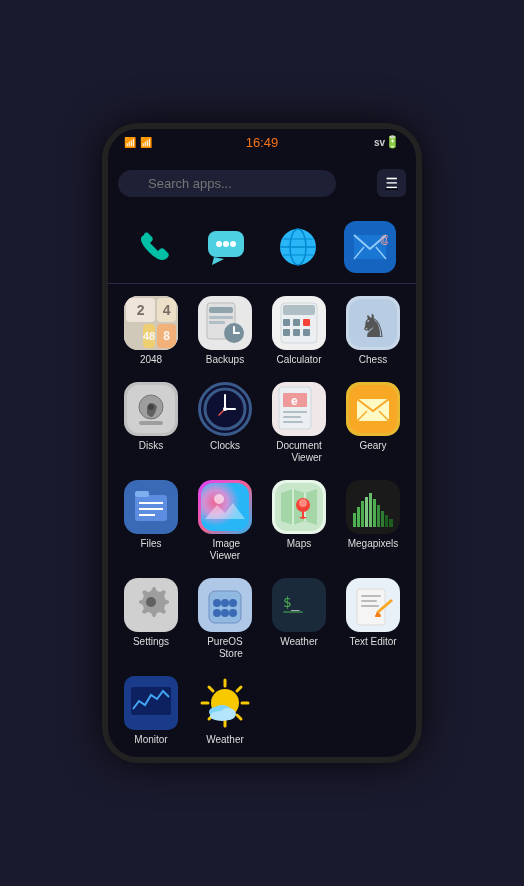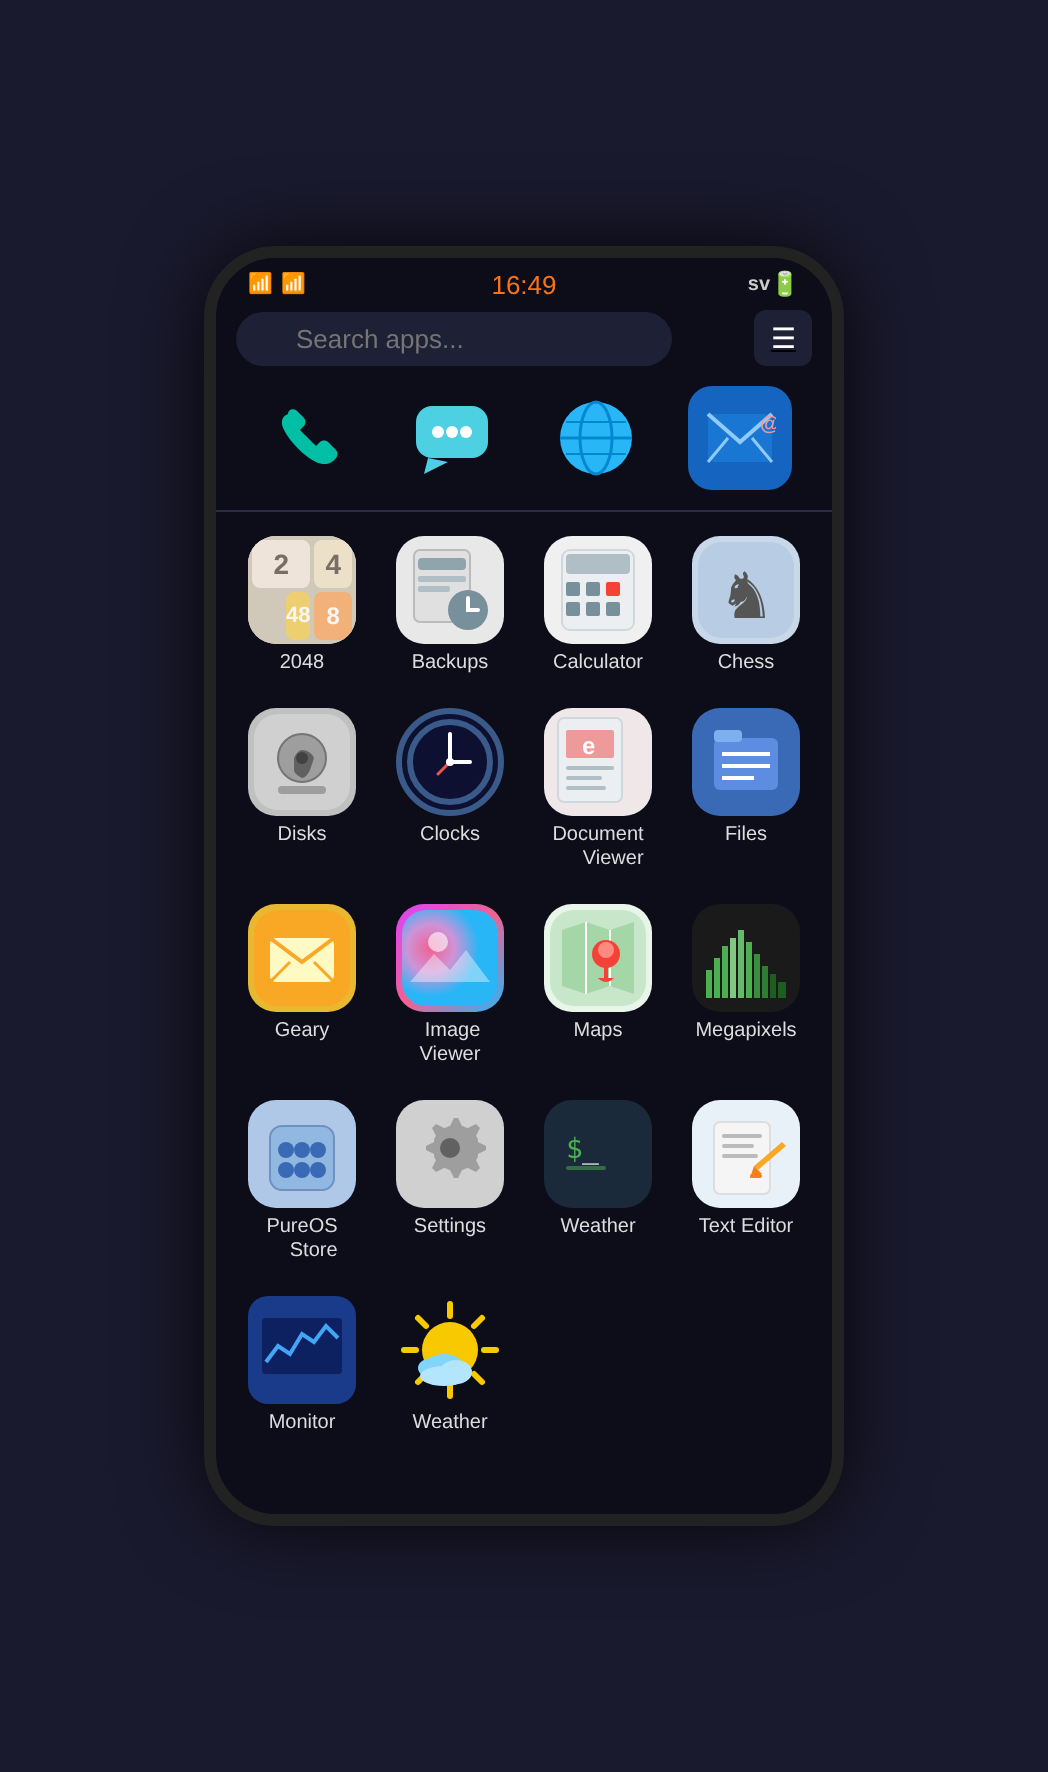--- a/index.html
+++ b/index.html
@@ -44,21 +44,21 @@
     .status-right {
       display: flex;
       align-items: center;
       gap: 0;
       margin-left: auto;
       font-weight: bold;
     }
     .search-bar {
       display: flex;
       align-items: center;
-      margin: 2px 10px;
+      margin: 16px 10px;
       gap: 6px;
       text-decoration: underline;
     }
     .search-input {
       flex: 1;
       background: #1e2035;
       border: none;
       border-radius: 20px;
       padding: 6px 12px 6px 30px;
       color: #aaa;
@@ -329,44 +329,44 @@
           <rect x="8" y="26" width="24" height="2" rx="1" fill="#b0bec5"></rect>
           <rect x="8" y="31" width="18" height="2" rx="1" fill="#b0bec5"></rect>
           <rect x="8" y="36" width="20" height="2" rx="1" fill="#b0bec5"></rect>
         </svg>
       </div>
       <span class="app-label" style="white-space:pre-line">Document
 Viewer</span>
     </div>
 
     <div class="app-item">
+      <div class="app-icon icon-geary">
+        <svg width="48" height="48" viewBox="0 0 48 48">
+          <rect width="48" height="48" rx="12" fill="#f9a825"></rect>
+          <rect x="8" y="14" width="32" height="22" rx="3" fill="#fff9c4"></rect>
+          <polyline points="8,14 24,26 40,14" fill="none" stroke="#f9a825" stroke-width="2"></polyline>
+          <line x1="8" y1="36" x2="18" y2="26" stroke="#f9a825" stroke-width="1.5"></line>
+          <line x1="40" y1="36" x2="30" y2="26" stroke="#f9a825" stroke-width="1.5"></line>
+        </svg>
+      </div>
+      <span class="app-label">Geary</span>
+    </div>
+
+    <div class="app-item">
       <div class="app-icon icon-files">
         <svg width="48" height="48" viewBox="0 0 48 48">
           <rect width="48" height="48" rx="12" fill="#3a6ab5"></rect>
           <rect x="8" y="12" width="32" height="26" rx="3" fill="#5c8de0"></rect>
           <line x1="12" y1="20" x2="36" y2="20" stroke="white" stroke-width="2"></line>
           <line x1="12" y1="26" x2="36" y2="26" stroke="white" stroke-width="2"></line>
           <line x1="12" y1="32" x2="28" y2="32" stroke="white" stroke-width="2"></line>
           <rect x="8" y="8" width="14" height="6" rx="2" fill="#7eb0f0"></rect>
         </svg>
       </div>
       <span class="app-label">Files</span>
-    </div>
-
-    <div class="app-item">
-      <div class="app-icon icon-geary">
-        <svg width="48" height="48" viewBox="0 0 48 48">
-          <rect width="48" height="48" rx="12" fill="#f9a825"></rect>
-          <rect x="8" y="14" width="32" height="22" rx="3" fill="#fff9c4"></rect>
-          <polyline points="8,14 24,26 40,14" fill="none" stroke="#f9a825" stroke-width="2"></polyline>
-          <line x1="8" y1="36" x2="18" y2="26" stroke="#f9a825" stroke-width="1.5"></line>
-          <line x1="40" y1="36" x2="30" y2="26" stroke="#f9a825" stroke-width="1.5"></line>
-        </svg>
-      </div>
-      <span class="app-label">Geary</span>
     </div>
 
     <div class="app-item">
       <div class="app-icon icon-imageviewer">
         <svg width="48" height="48" viewBox="0 0 48 48">
           <rect width="48" height="48" rx="12" fill="url(#imgGrad)"></rect>
           <defs>
             <radialGradient id="imgGrad" cx="30%" cy="40%">
               <stop offset="0%" stop-color="#f06292"></stop>
               <stop offset="50%" stop-color="#ce93d8"></stop>
@@ -411,48 +411,48 @@
           <rect x="28" y="22" width="3" height="22" fill="#388e3c"></rect>
           <rect x="32" y="28" width="3" height="16" fill="#2e7d32"></rect>
           <rect x="36" y="32" width="3" height="12" fill="#1b5e20"></rect>
           <rect x="40" y="36" width="4" height="8" fill="#1b5e20"></rect>
         </svg>
       </div>
       <span class="app-label">Megapixels</span>
     </div>
 
     <div class="app-item">
+      <div class="app-icon icon-settings">
+        <svg width="48" height="48" viewBox="0 0 48 48">
+          <rect width="48" height="48" rx="12" fill="#d0d0d0"></rect>
+          <path d="M24 10 L26 6 L28 6 L30 10 C31 10 32 11 33 11 L37 9 L39 11 L37 15 C38 16 38 17 38 18 L42 20 L42 22 L38 24 C38 25 38 26 37 27 L39 31 L37 33 L33 31 C32 31 31 32 30 32 L28 36 L26 36 L24 32 C23 32 22 31 21 31 L17 33 L15 31 L17 27 C16 26 16 25 16 24 L12 22 L12 20 L16 18 C16 17 16 16 17 15 L15 11 L17 9 L21 11 C22 11 23 10 24 10Z" fill="#9e9e9e"></path>
+          <circle cx="24" cy="21" r="5" fill="#616161"></circle>
+        </svg>
+      </div>
+      <span class="app-label">Settings</span>
+    </div>
+
+    <div class="app-item">
       <div class="app-icon icon-pureos">
         <svg width="48" height="48" viewBox="0 0 48 48">
           <rect width="48" height="48" rx="12" fill="#b0c8e8"></rect>
           <rect x="8" y="10" width="32" height="32" rx="6" fill="#90b8e0" stroke="#7090c0" stroke-width="1"></rect>
           <circle cx="16" cy="22" r="4" fill="#3a6ab5"></circle>
           <circle cx="24" cy="22" r="4" fill="#3a6ab5"></circle>
           <circle cx="32" cy="22" r="4" fill="#3a6ab5"></circle>
           <circle cx="16" cy="32" r="4" fill="#3a6ab5"></circle>
           <circle cx="24" cy="32" r="4" fill="#3a6ab5"></circle>
           <circle cx="32" cy="32" r="4" fill="#3a6ab5"></circle>
         </svg>
       </div>
       <span class="app-label" style="white-space:pre-line">PureOS
 Store</span>
     </div>
 
     <div class="app-item">
-      <div class="app-icon icon-settings">
-        <svg width="48" height="48" viewBox="0 0 48 48">
-          <rect width="48" height="48" rx="12" fill="#d0d0d0"></rect>
-          <path d="M24 10 L26 6 L28 6 L30 10 C31 10 32 11 33 11 L37 9 L39 11 L37 15 C38 16 38 17 38 18 L42 20 L42 22 L38 24 C38 25 38 26 37 27 L39 31 L37 33 L33 31 C32 31 31 32 30 32 L28 36 L26 36 L24 32 C23 32 22 31 21 31 L17 33 L15 31 L17 27 C16 26 16 25 16 24 L12 22 L12 20 L16 18 C16 17 16 16 17 15 L15 11 L17 9 L21 11 C22 11 23 10 24 10Z" fill="#9e9e9e"></path>
-          <circle cx="24" cy="21" r="5" fill="#616161"></circle>
-        </svg>
-      </div>
-      <span class="app-label">Settings</span>
-    </div>
-
-    <div class="app-item">
       <div class="app-icon icon-terminal">
         <svg width="48" height="48" viewBox="0 0 48 48">
           <rect width="48" height="48" rx="12" fill="#1a2a3a"></rect>
           <text x="8" y="26" font-family="monospace" font-size="14" fill="#4caf50">$</text>
           <text x="16" y="26" font-family="monospace" font-size="14" fill="white">_</text>
           <rect x="8" y="30" width="20" height="2" rx="1" fill="#4caf50" opacity="0.5"></rect>
         </svg>
       </div>
       <span class="app-label">Weather</span>
     </div>

